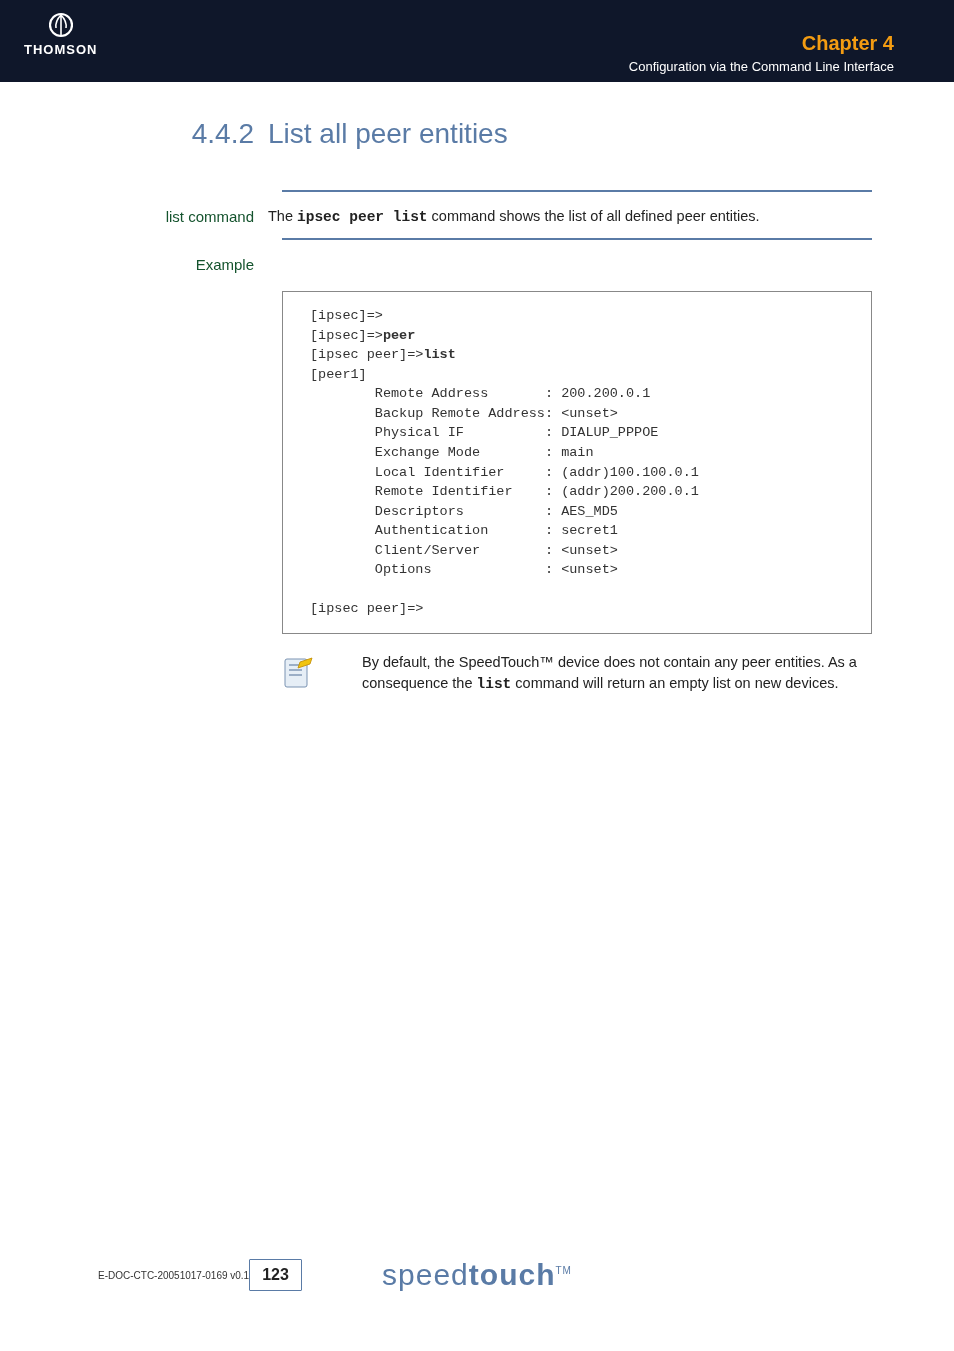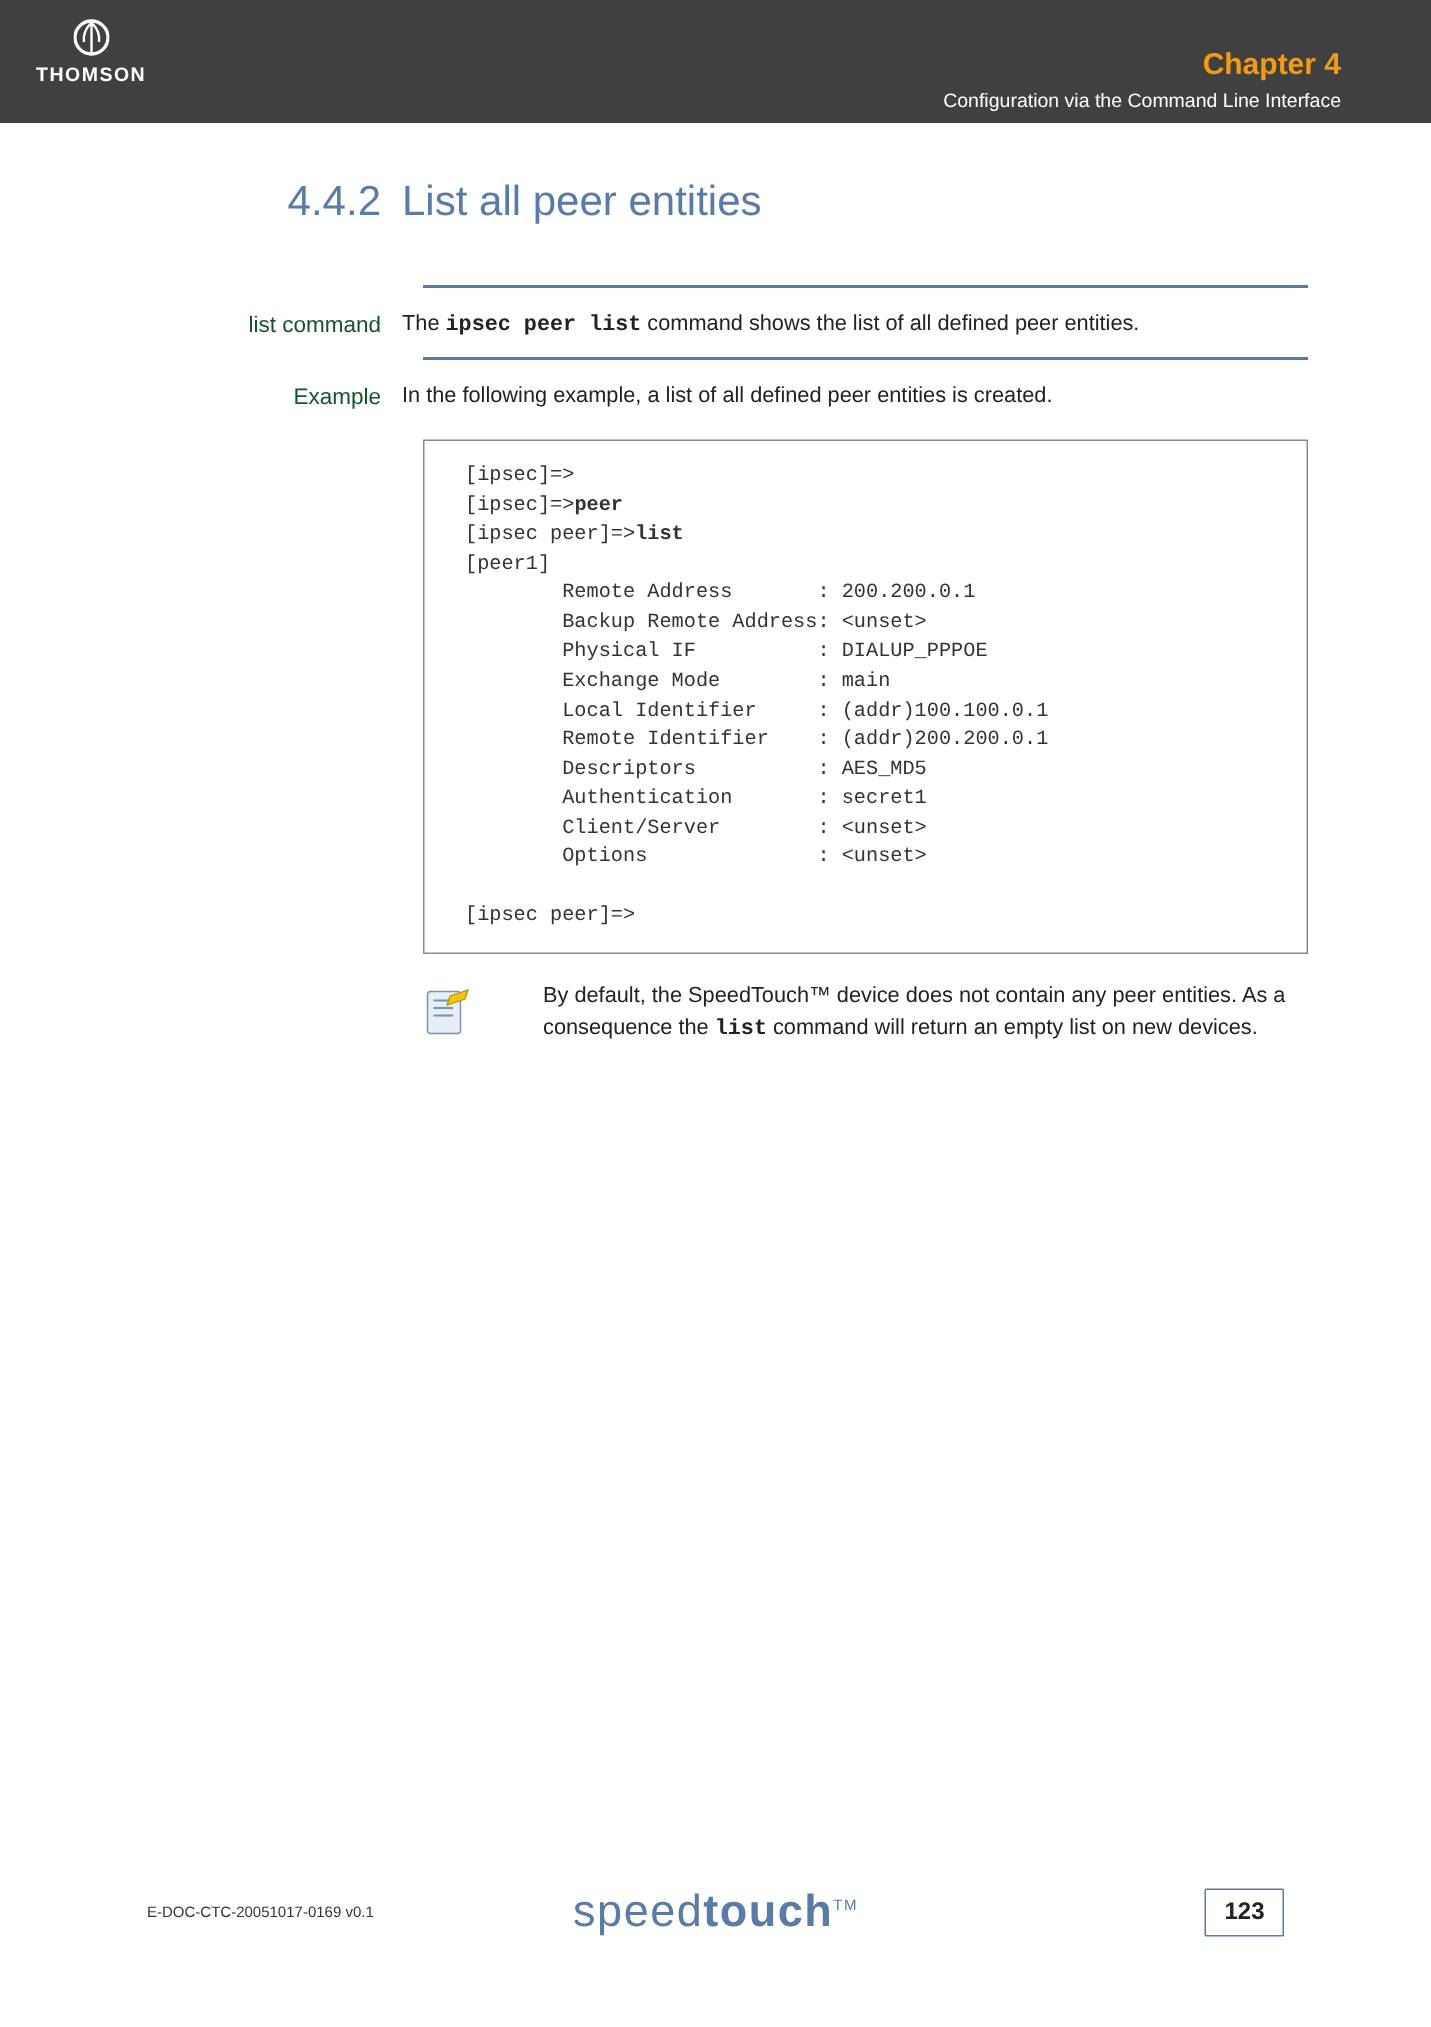--- a/index.html
+++ b/index.html
@@ -8,21 +8,21 @@
     height: 1351px;
     font-family: Arial, Helvetica, sans-serif;
     background: #fff;
     position: relative;
     color: #222;
   }
   .topbar {
     position: absolute;
     top: 0; left: 0; right: 0;
     height: 82px;
-    background: #404040;
+    background: #0f172a;
   }
   .logo-wrap {
     position: absolute;
     top: 12px; left: 24px;
     text-align: center;
     color: #fff;
   }
   .logo-wrap svg { display: block; margin: 0 auto 2px auto; }
   .logo-text {
     font-size: 13px;
@@ -127,21 +127,20 @@
     font-size: 14.5px;
     line-height: 1.45;
   }
   .footer {
     position: absolute;
     bottom: 60px;
     left: 98px;
     right: 98px;
     display: flex;
     align-items: center;
-    justify-content: space-between;
   }
   .docref {
     font-size: 10px;
     color: #333;
   }
   .brand {
     position: absolute;
     left: 50%;
     transform: translateX(-50%);
     color: #5a7ba6;
@@ -190,23 +189,20 @@
     <div class="label-col">list command</div>
     <div class="body-col">
       <span>The </span><span class="mono-inline">ipsec peer list</span><span> command shows the list of all defined peer entities.</span>
     </div>
   </div>
 
   <div class="hr-blue"></div>
 
   <div class="row">
     <div class="label-col">Example</div>
-    <div class="body-col">
-      <span>In the following example, a list of all defined peer entities is created.</span>
-    </div>
   </div>
 
   <div class="codebox"><span>[ipsec]=&gt;</span>
 <span>[ipsec]=&gt;</span><span class="b">peer</span>
 <span>[ipsec peer]=&gt;</span><span class="b">list</span>
 <span>[peer1]</span>
 <span>        Remote Address       : 200.200.0.1</span>
 <span>        Backup Remote Address: &lt;unset&gt;</span>
 <span>        Physical IF          : DIALUP_PPPOE</span>
 <span>        Exchange Mode        : main</span>

